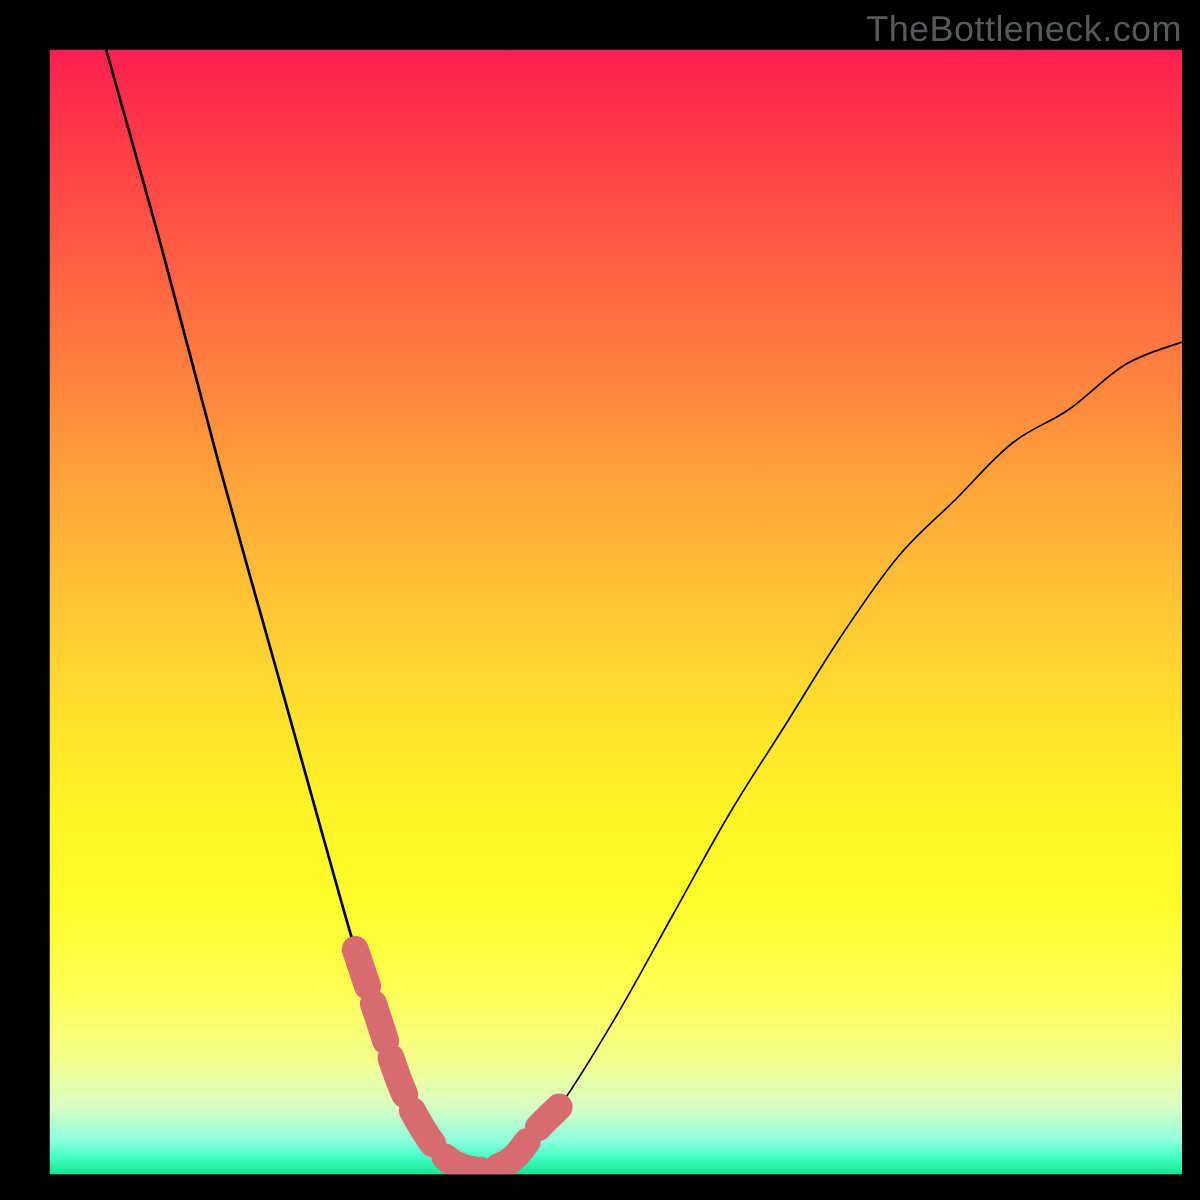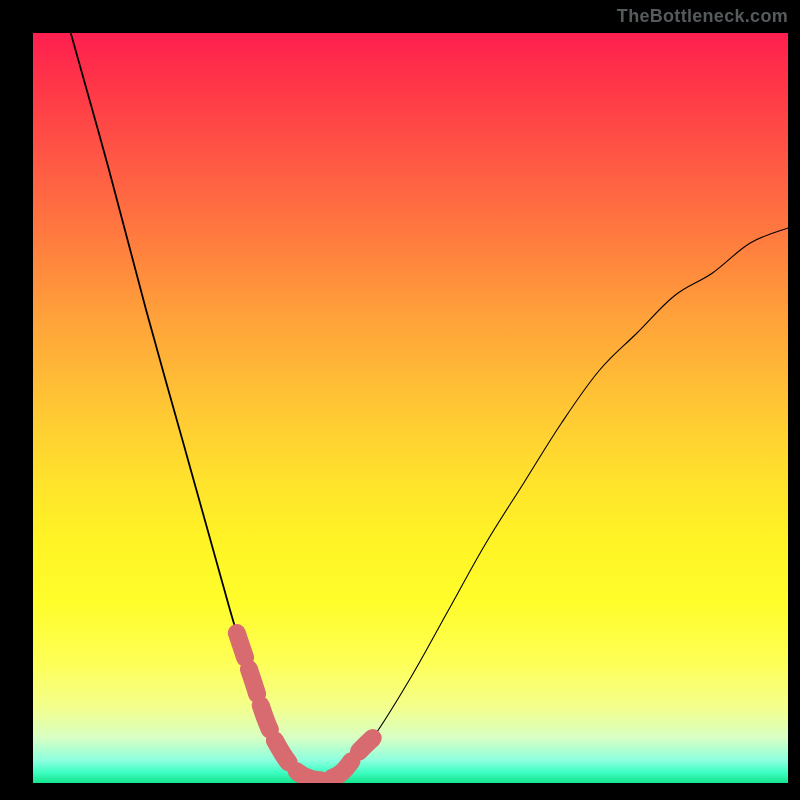--- a/index.html
+++ b/index.html
@@ -48,22 +48,22 @@
       #8dffde 97%,
       #41ffc4 98.5%,
       #14e58f 100%
     );
   }
   .watermark {
     position: absolute;
     top: 6px;
     right: 12px;
     color: #555a5c;
-    font-size: 18px;
-    font-weight: 700;
+    font-size: 24px;
+    font-weight: 400;
     letter-spacing: 0.3px;
     z-index: 10;
   }
   svg.curve {
     position: absolute;
     left: 0; top: 0;
     width: 100%; height: 100%;
   }
   .thin {
     fill: none;

